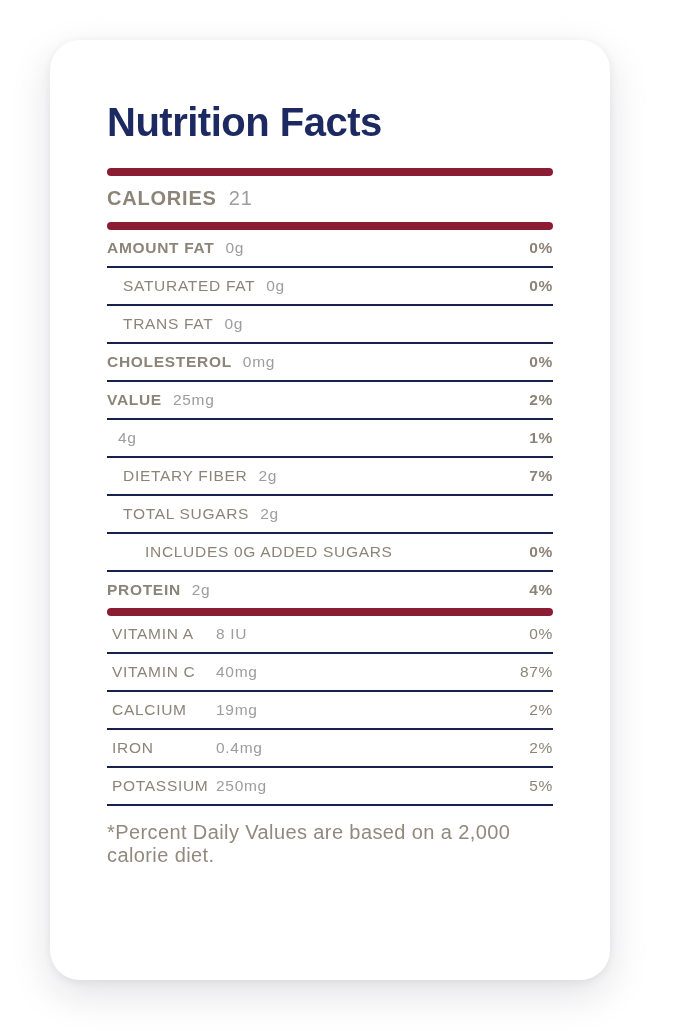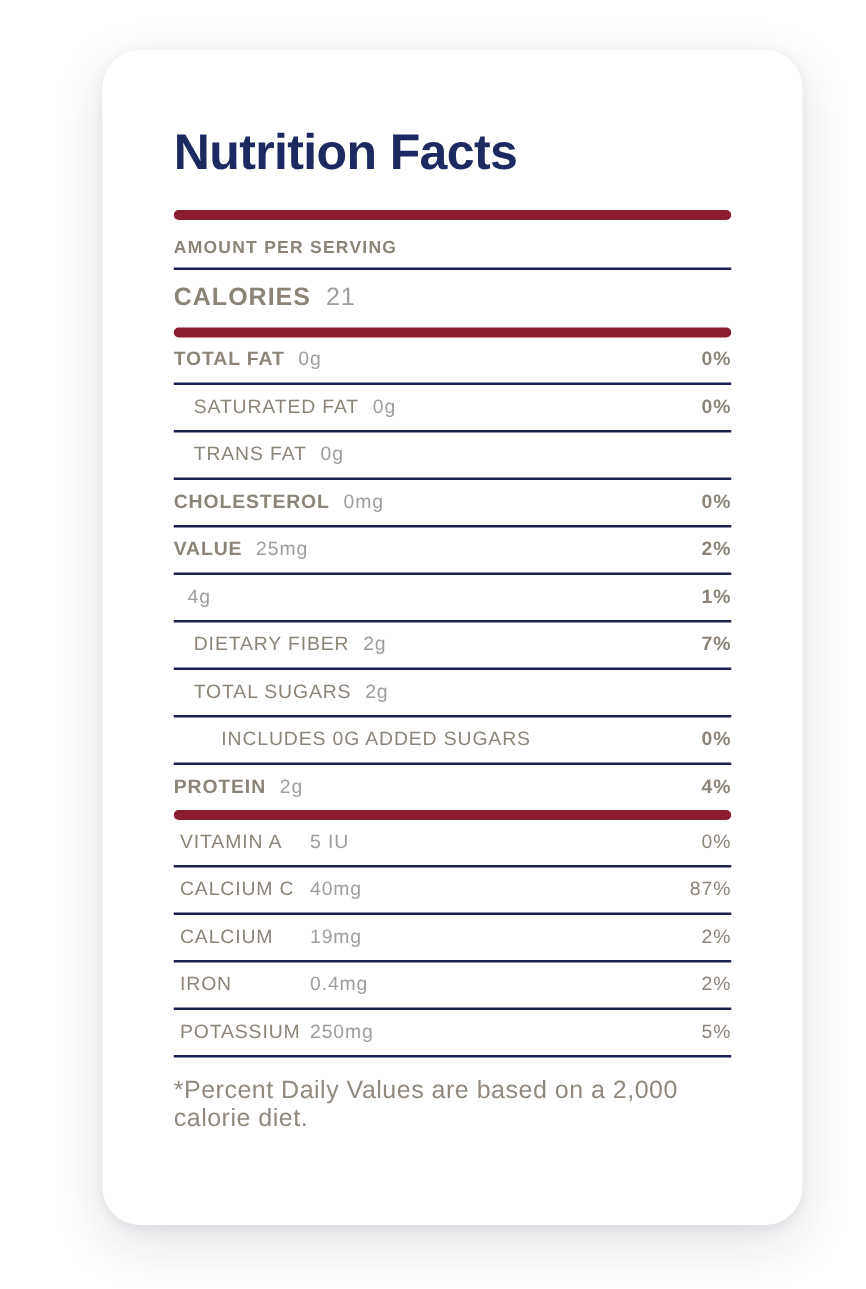--- a/index.html
+++ b/index.html
@@ -15,21 +15,20 @@
     position: absolute;
     left: 50px;
     top: 40px;
     width: 560px;
     height: 940px;
     box-sizing: border-box;
     background: #ffffff;
     border-radius: 30px;
     box-shadow: 0 14px 40px rgba(25, 25, 55, 0.13), 0 2px 10px rgba(25,25,55,0.06);
     padding: 50px 57px 40px 57px;
-    margin-left: 32px;
   }
   .title {
     margin: 10px 0 0 0;
     font-size: 40px;
     font-weight: 700;
     letter-spacing: -0.5px;
     color: #1d2a62;
     line-height: 1.1;
   }
   .subtitle {
@@ -104,33 +103,32 @@
 </style>
 </head>
 <body>
 
 <div class="card">
   <h1 class="title">Nutrition Facts</h1>
 
 
   <div class="thick-bar bar-top"></div>
 
-  <div class="section-head">AMOUNT PER SERVING</div>
 
   <div class="calories-row">
     <span class="calories-label">CALORIES</span>
     <span class="calories-value">21</span>
   </div>
 
   <div class="thick-bar"></div>
 
 
   <div id="nutrient-rows">
       <div class="row indent-0 bold">
-        <span class="name">TOTAL FAT</span>
+        <span class="name">AMOUNT FAT</span>
         <span class="amount">0g</span>
         <span class="dv">0%</span>
       </div>
       <div class="row indent-1">
         <span class="name">SATURATED FAT</span>
         <span class="amount">0g</span>
         <span class="dv">0%</span>
       </div>
       <div class="row indent-1">
         <span class="name">TRANS FAT</span>
@@ -168,25 +166,25 @@
         <span class="amount">2g</span>
         <span class="dv">4%</span>
       </div>
     </div>
 
   <div class="thick-bar"></div>
 
   <div id="micro-rows" class="micro">
       <div class="row">
         <span class="name">VITAMIN A</span>
-        <span class="amount">5 IU</span>
-        <span class="dv">0%</span>
-      </div>
-      <div class="row">
-        <span class="name">CALCIUM C</span>
+        <span class="amount">8 IU</span>
+        <span class="dv">0%</span>
+      </div>
+      <div class="row">
+        <span class="name">VITAMIN C</span>
         <span class="amount">40mg</span>
         <span class="dv">87%</span>
       </div>
       <div class="row">
         <span class="name">CALCIUM</span>
         <span class="amount">19mg</span>
         <span class="dv">2%</span>
       </div>
       <div class="row">
         <span class="name">IRON</span>

